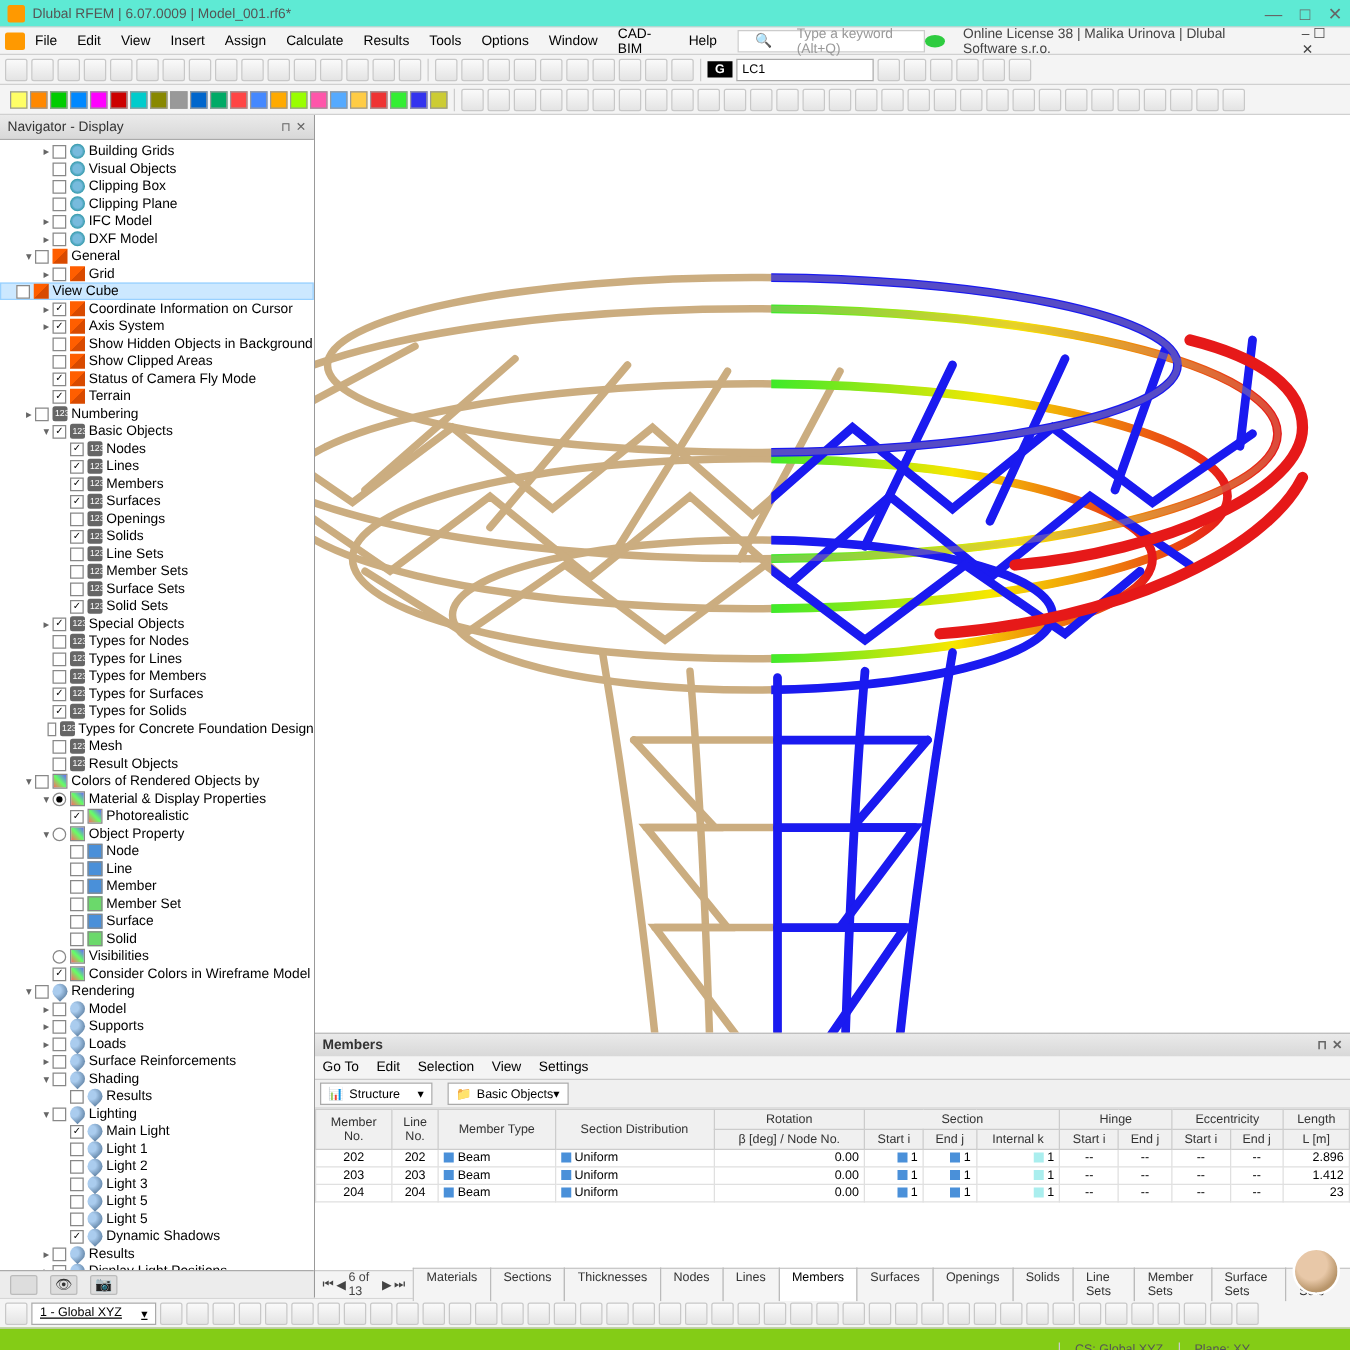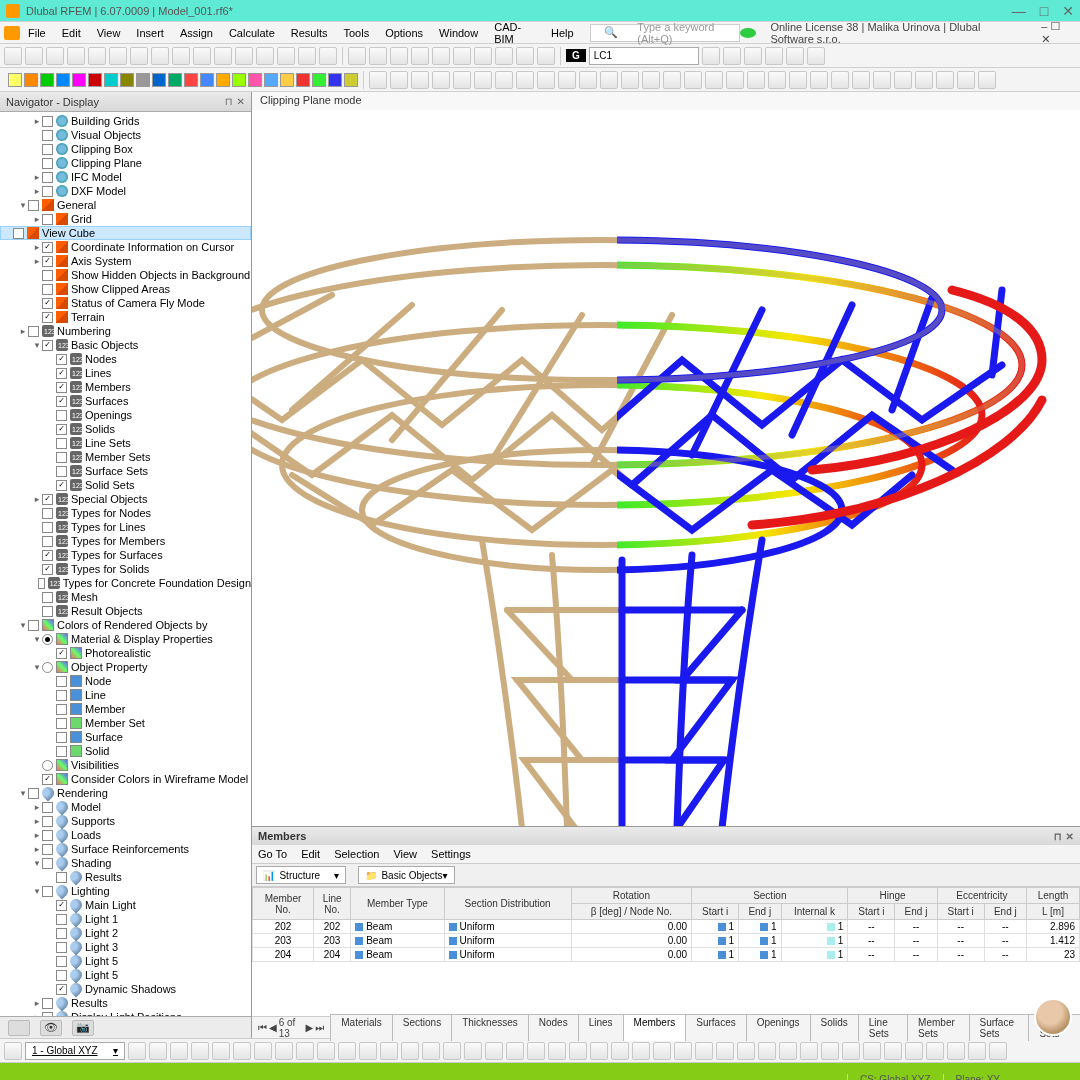--- a/index.html
+++ b/index.html
@@ -607,21 +607,20 @@
         </div>
       </div>
     <div class="navtabs">
       <span></span>
       <span style="color:#333;display:flex;align-items:center;justify-content:center">👁</span>
       <span style="color:#333;display:flex;align-items:center;justify-content:center">📷</span>
     </div>
   </div>
 
   <div class="content">
-    <div class="clipmode">Clipping Plane mode</div>
     <div class="viewport">
 
       <svg width="830" height="820" viewBox="0 0 830 820">
         <defs>
           <linearGradient id="rainbow" x1="0" y1="0" x2="1" y2="0">
             <stop offset="0%" stop-color="#1a1af0"></stop>
               <stop offset="25%" stop-color="#00d4d4"></stop>
               <stop offset="50%" stop-color="#2eea2e"></stop>
               <stop offset="75%" stop-color="#f7e700"></stop>
               <stop offset="100%" stop-color="#e61919"></stop>

